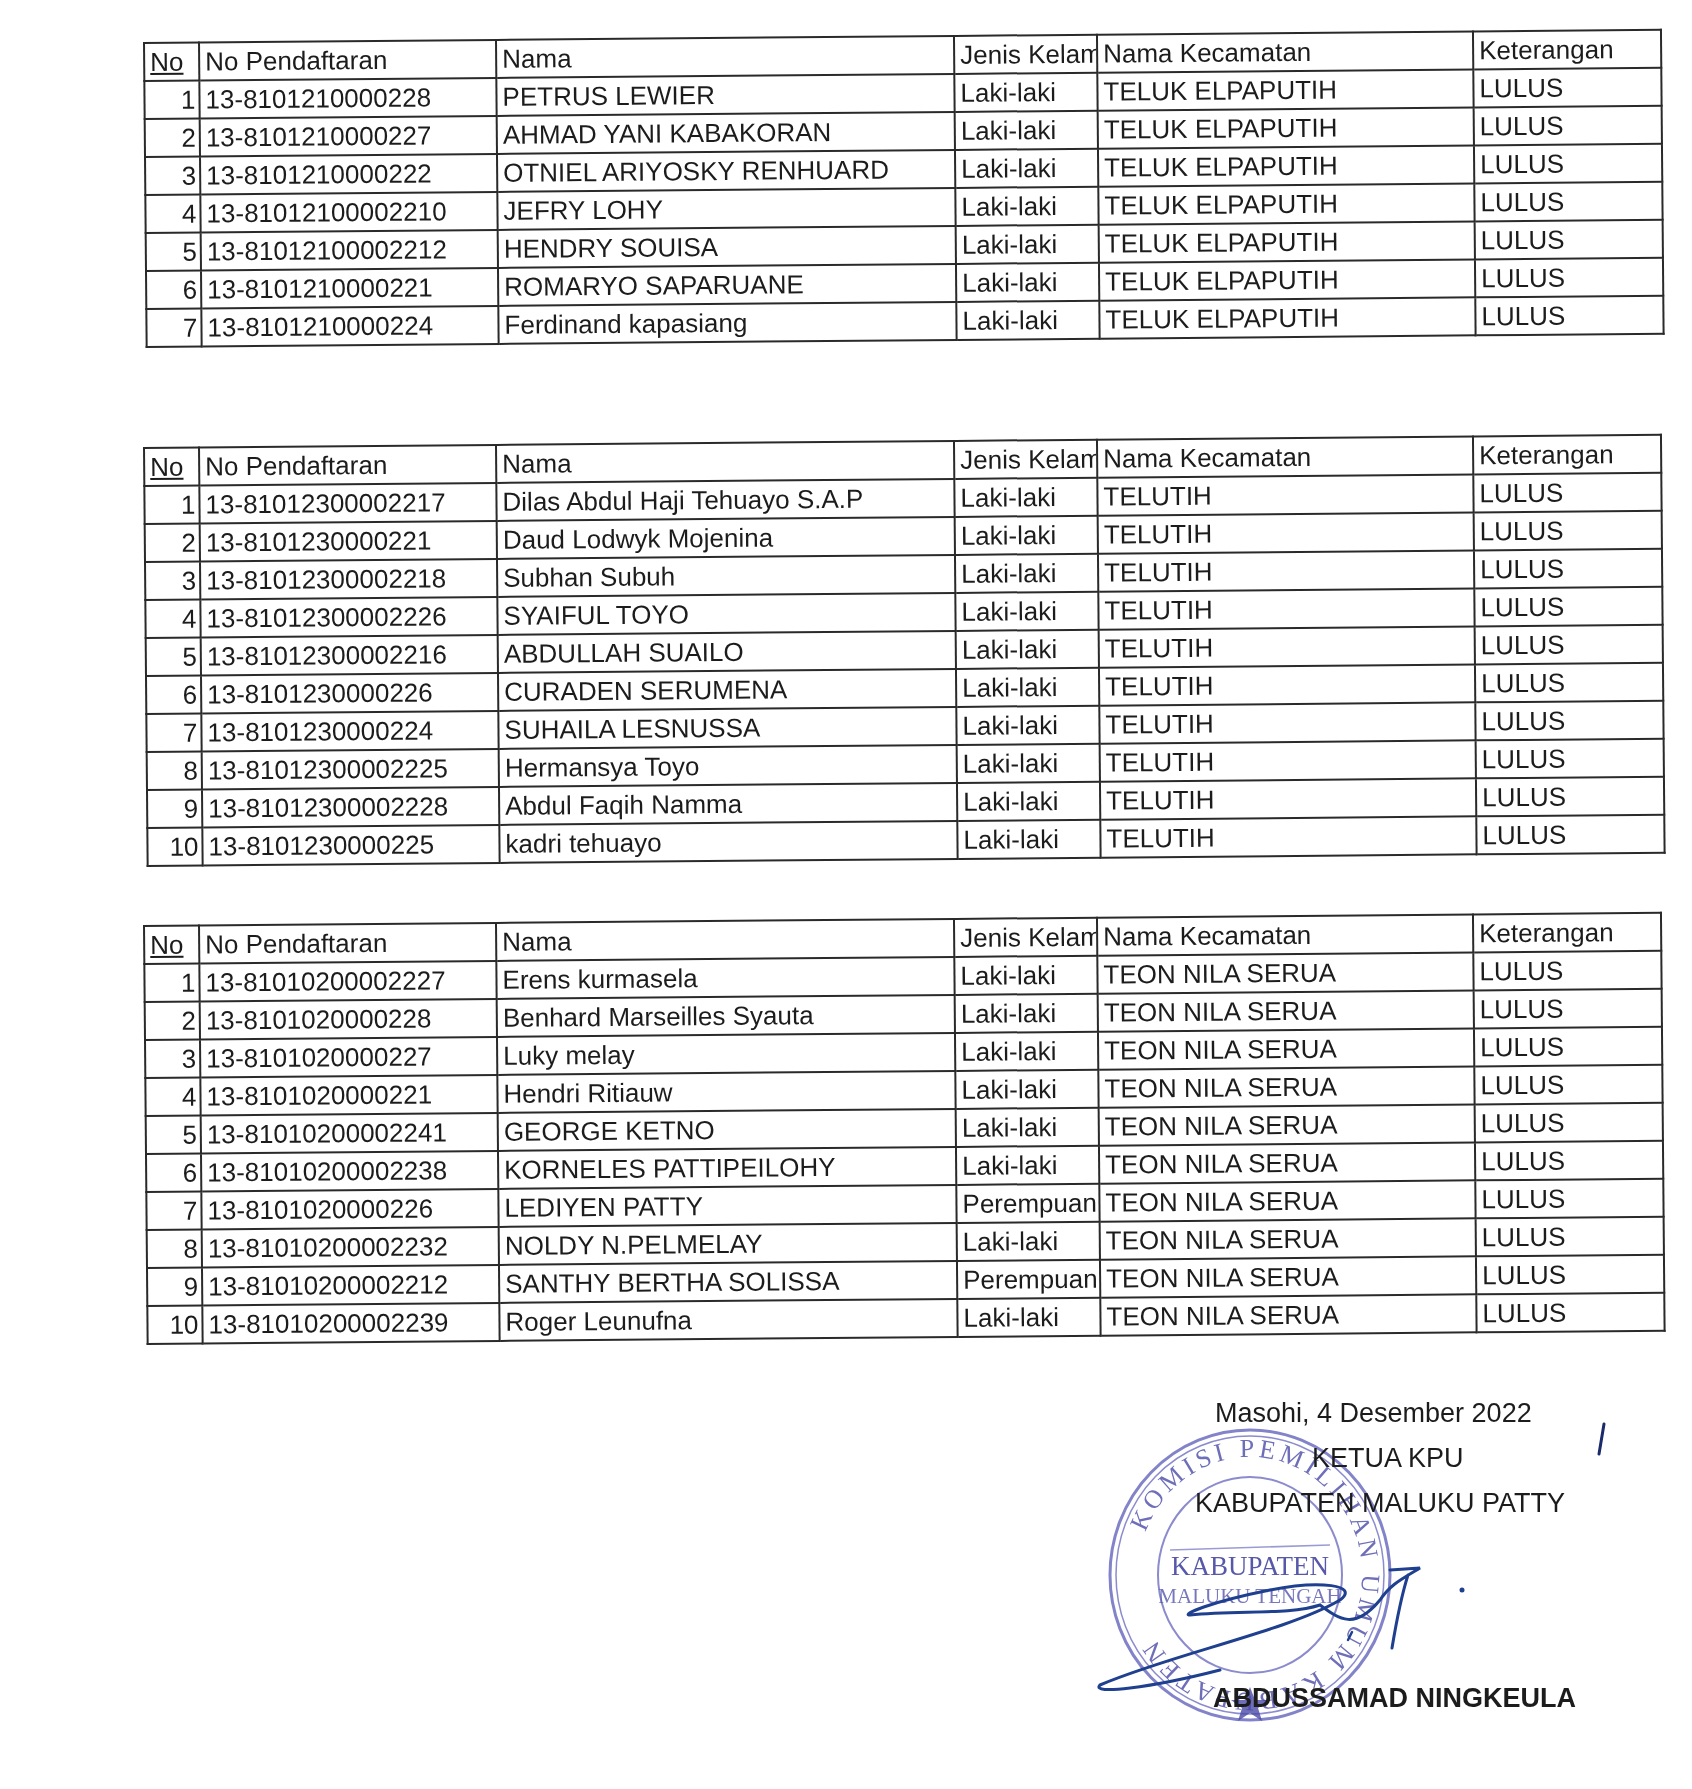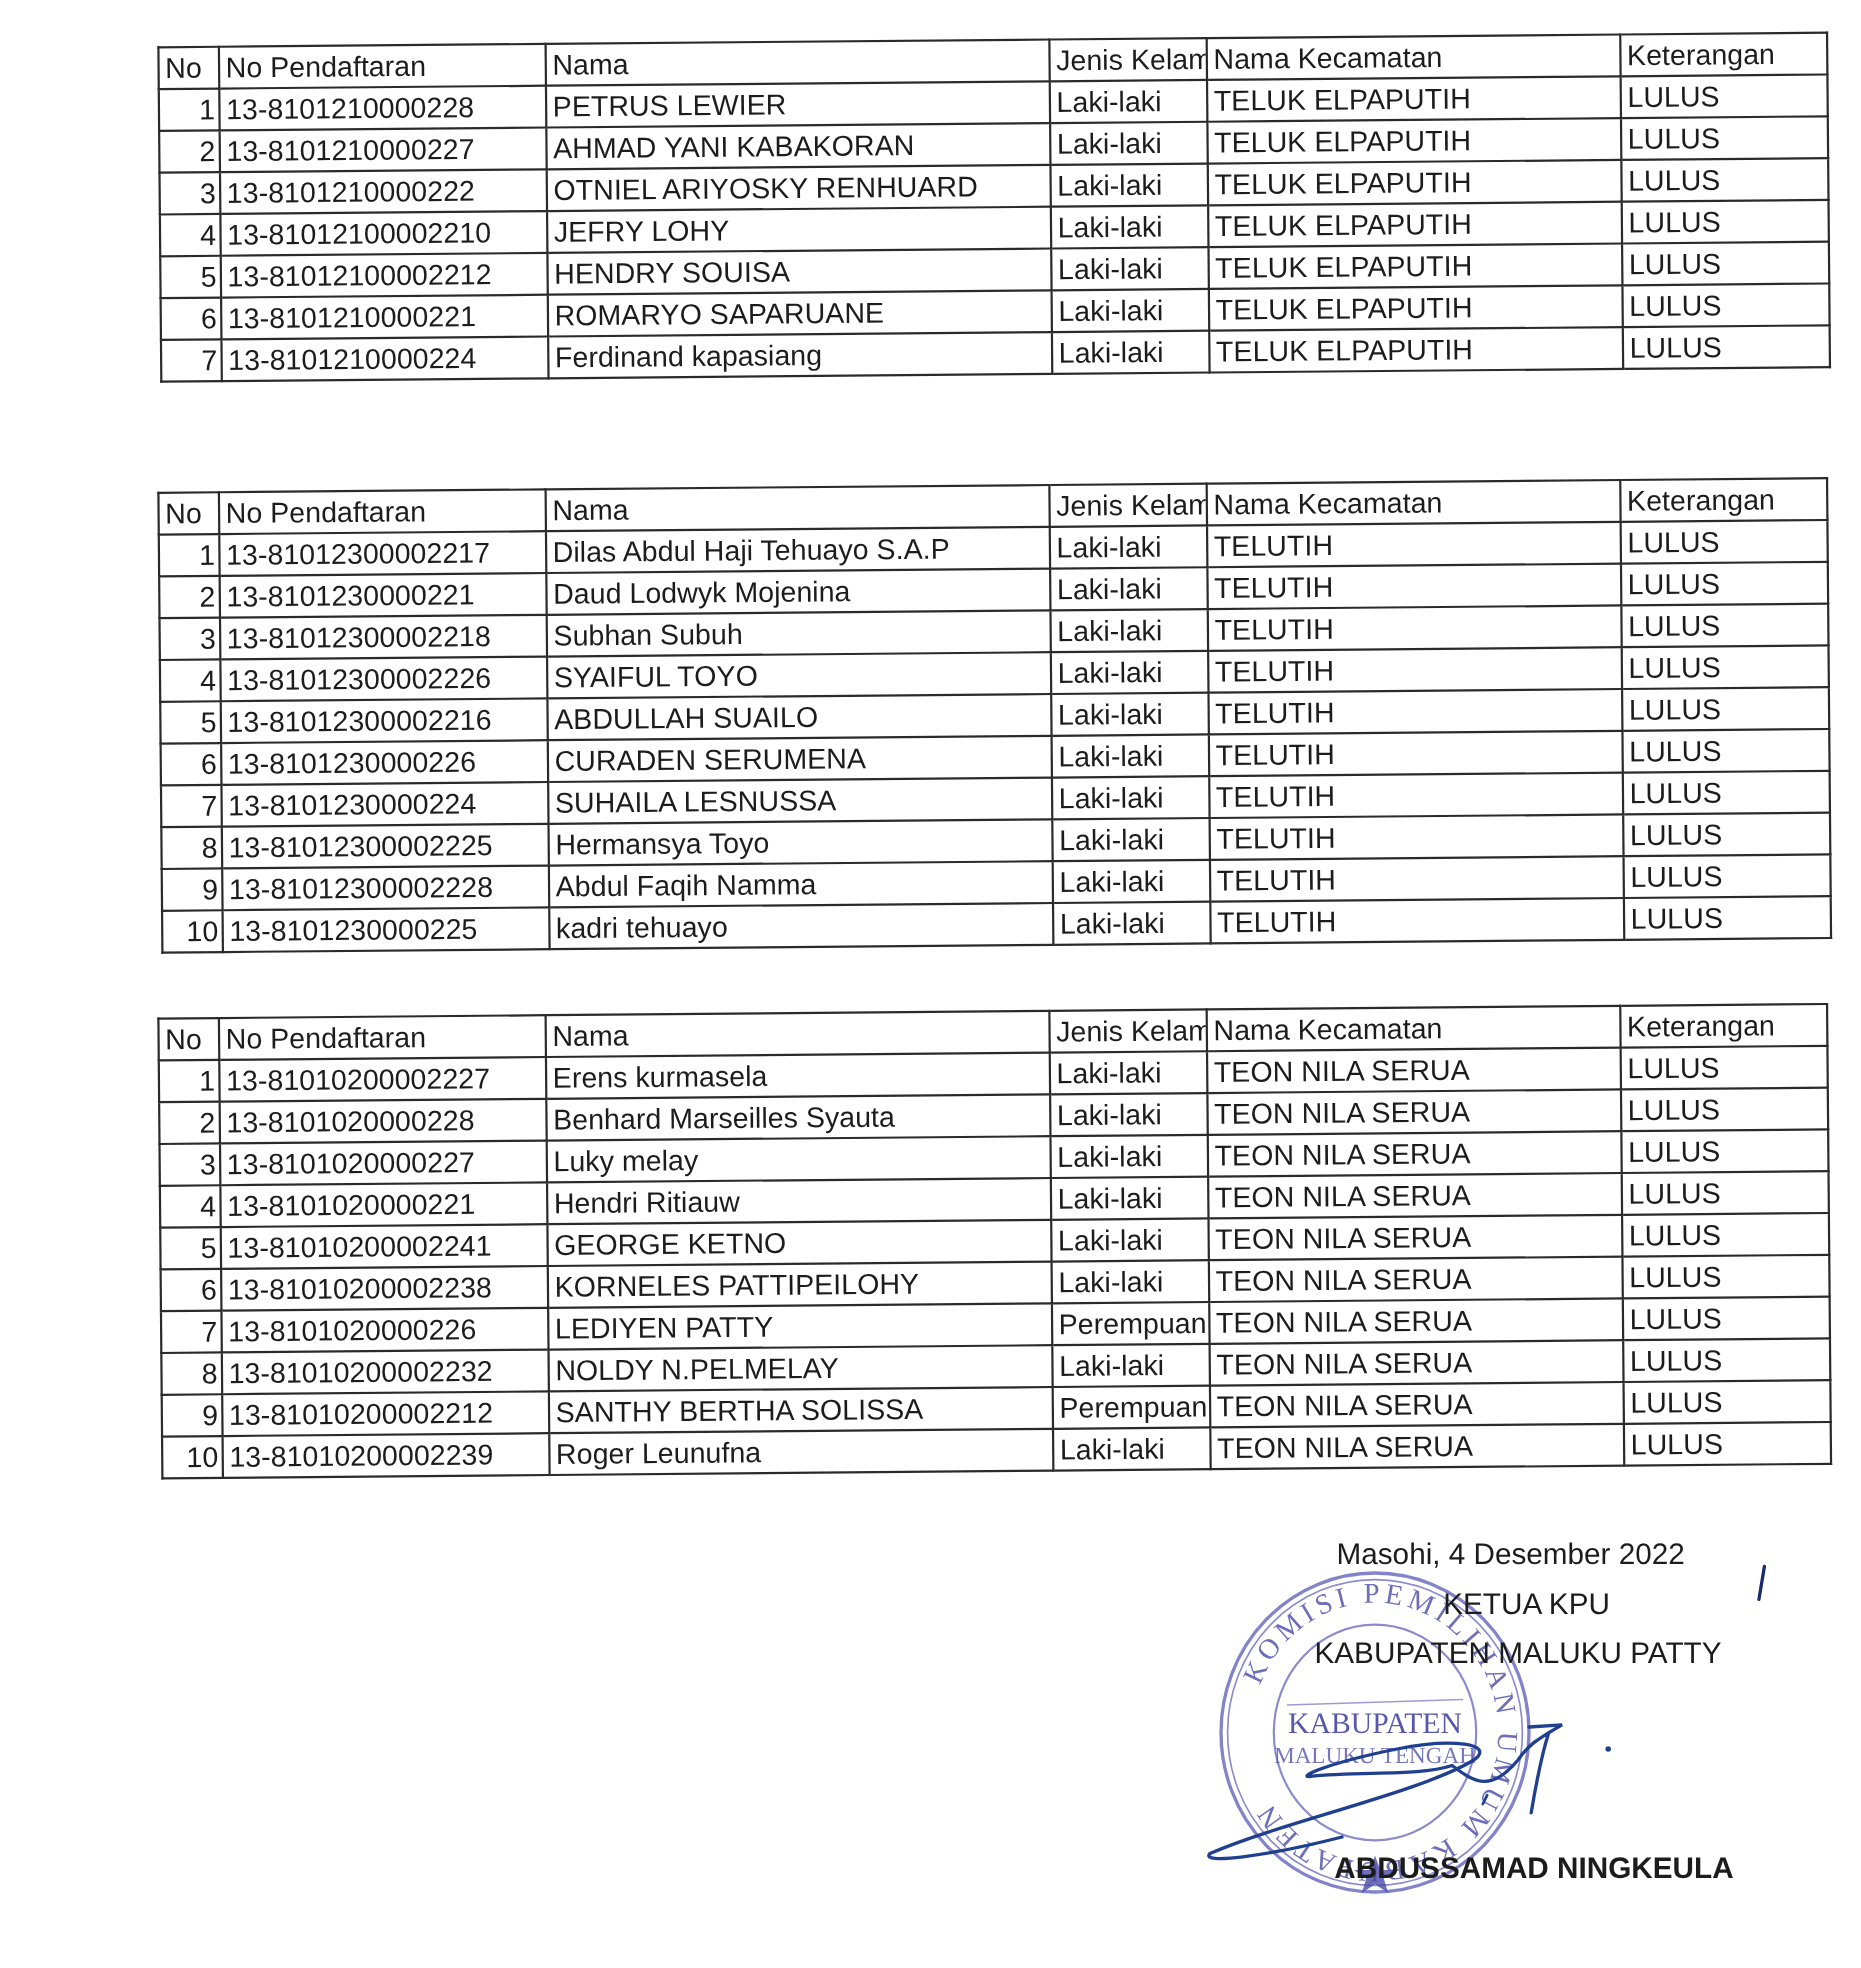--- a/index.html
+++ b/index.html
@@ -14,21 +14,21 @@
     transform: rotate(-0.5deg);
     font-size: 26px;
   }
   .tbl td, .tbl th {
     border: 2.5px solid #2a2a2a; height: 36px; padding: 0 5px;
     white-space: nowrap; overflow: hidden; font-weight: normal; text-align: left;
     line-height: 36px; vertical-align: bottom;
   }
   .tbl th { vertical-align: bottom; }
   .tbl td.no { text-align: right; padding-right: 3px; }
-  .tbl th.no { text-align: left; }
+  .tbl th.no { text-align: left; text-decoration: underline; }
   .c-no { width: 55px; } .c-reg { width: 297px; } .c-nama { width: 458px; }
   .c-jk { width: 143px; } .c-kec { width: 376px; } .c-ket { width: 188px; }
   #t1 { top: 42px; }
   #t2 { top: 447px; }
   #t3 { top: 925px; }
   .sig { position: absolute; font-size: 27px; color: #1c1c1c; white-space: nowrap; }
   #sig-date { left: 1215px; top: 1398px; }
   #sig-title1 { left: 1312px; top: 1443px; }
   #sig-title2 { left: 1195px; top: 1488px; }
   #sig-name { left: 1213px; top: 1683px; font-weight: bold; }

